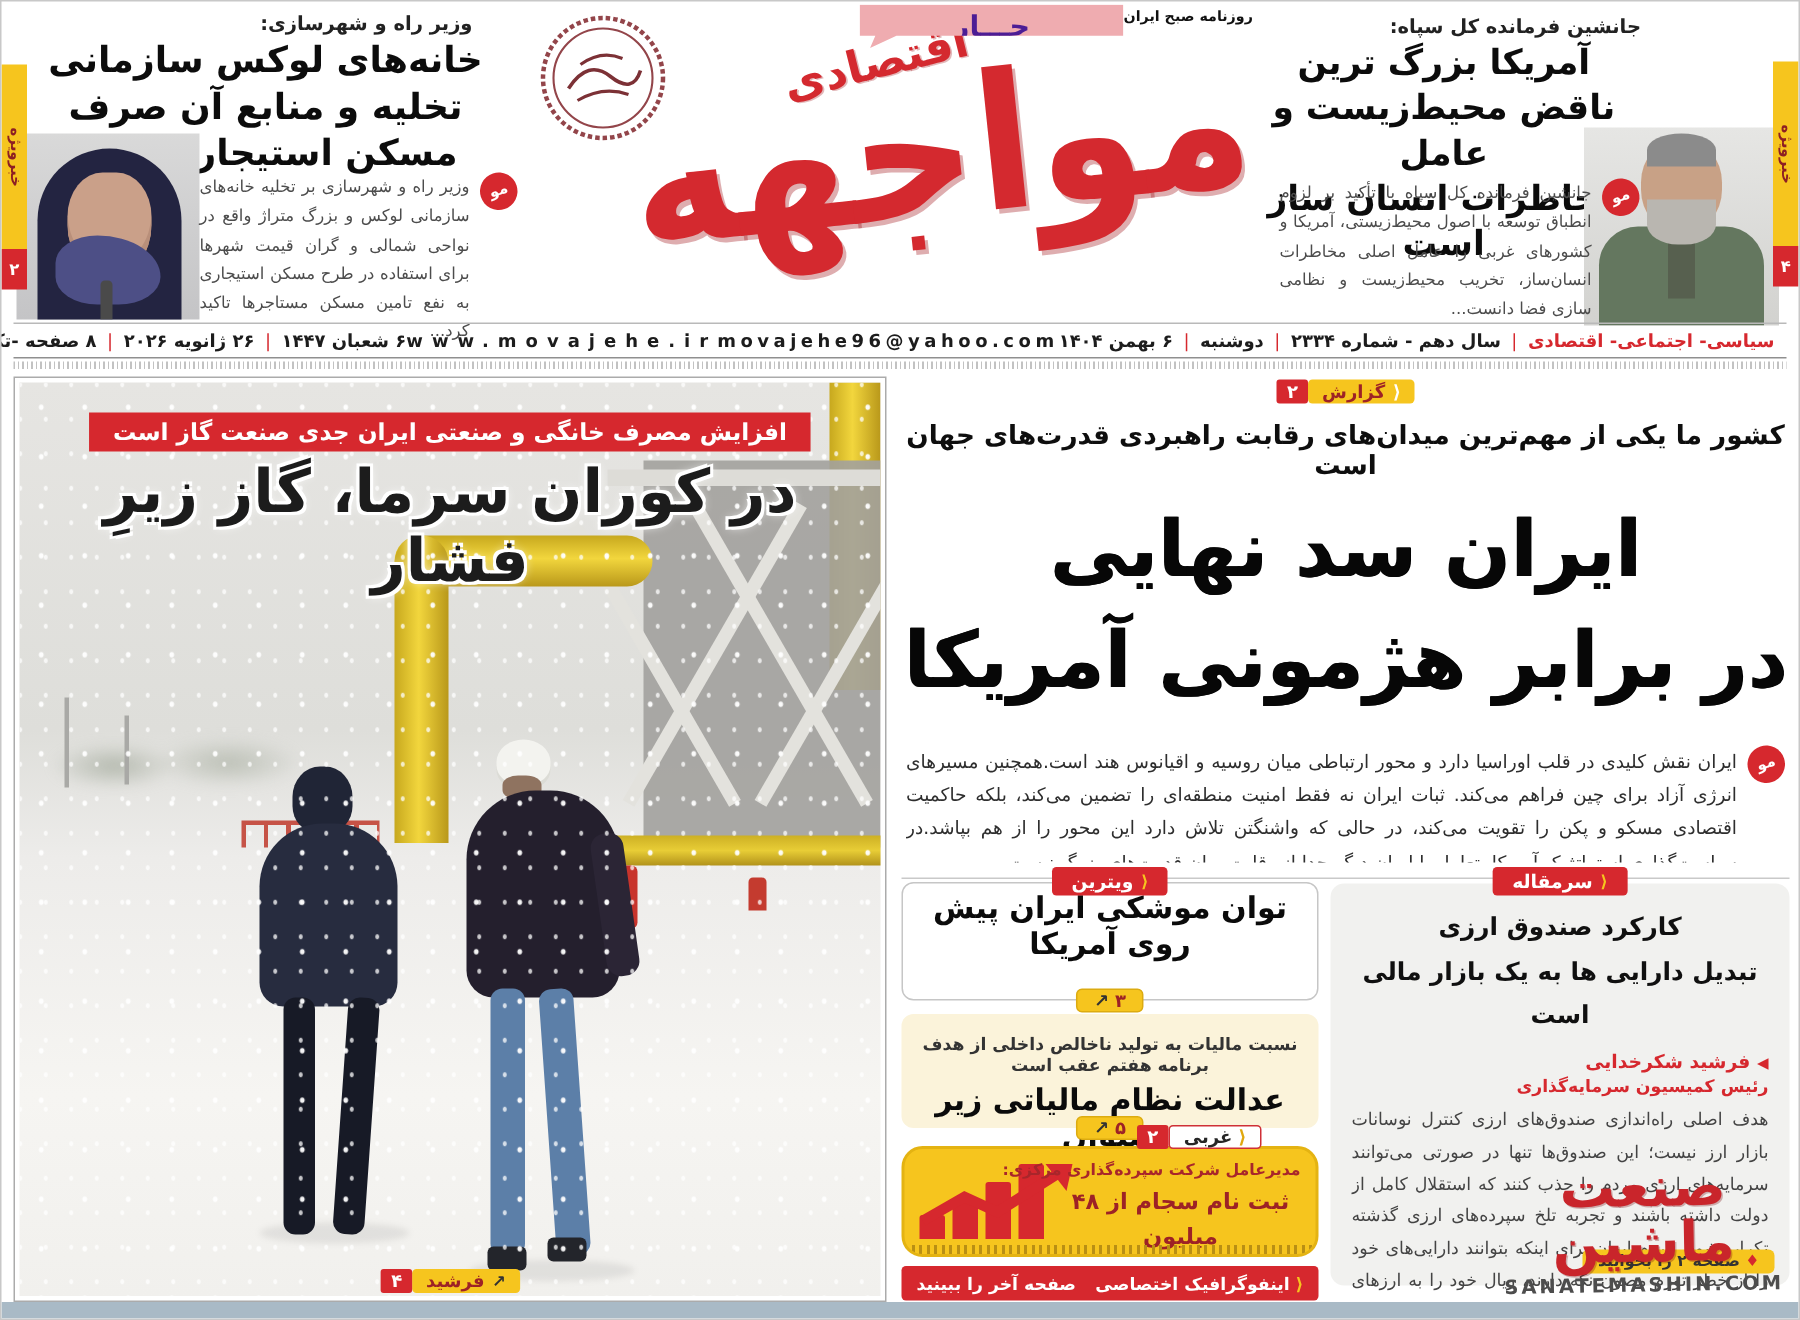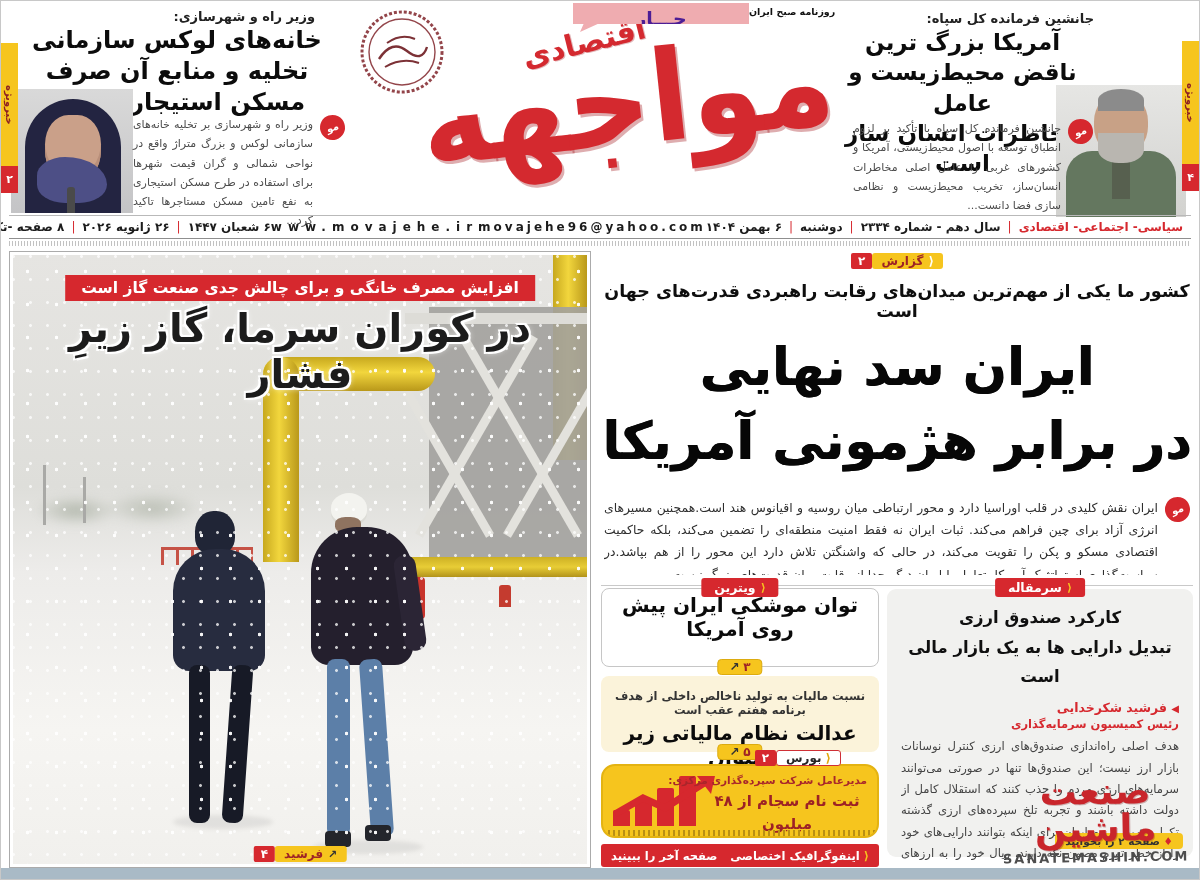--- a/index.html
+++ b/index.html
@@ -300,21 +300,21 @@
       <div class="fig1-leg" style="left:214px; transform:rotate(4deg)"></div>
       <div class="f-head fig2-helmet"></div>
       <div class="fig2-face"></div>
       <div class="fig2-body"></div>
       <div class="fig2-arm"></div>
       <div class="jean" style="left:314px"></div>
       <div class="jean" style="left:352px; transform:rotate(-4deg)"></div>
       <div class="boot" style="left:312px; top:576px"></div>
       <div class="boot" style="left:352px; top:570px"></div>
       <div class="snow"></div>
-      <div class="banner">افزایش مصرف خانگی و برای چالش جدی صنعت گاز است</div>
+      <div class="banner">افزایش مصرف خانگی و صنعتی ایران جدی صنعت گاز است</div>
       <div class="photo-headline">در کوران سرما، گاز زیرِ فشار</div>
       <div class="energy-tag">
         <span class="tag-yellow">
             <span class="arrow">↗</span>
             <span>فرشید</span>
           </span>
         <span class="pagebox">۴</span>
       </div>
     </div>
   </div>
@@ -356,21 +356,21 @@
       <div class="v-headline">عدالت نظام مالیاتی زیر سئوال</div>
     </div>
     <span class="sec-tag pagetag vpagetag2">
         <span>۵</span>
         <span class="arrow">↗</span>
       </span>
 
     <div class="bourse-tagrow">
       <span class="tag-white">
           <span class="chev">⟨</span>
-          <span>بورس</span>
+          <span>غربی</span>
         </span>
       <span class="pagebox">۲</span>
     </div>
     <div class="ybox">
       <div class="chart">
         <div class="bar" style="left:0; height:16px"></div>
         <div class="bar" style="left:22px; height:26px"></div>
         <div class="bar" style="left:44px; height:38px"></div>
         <div class="bar" style="left:66px; height:50px"></div>
         <svg width="104" height="52" style="position:absolute; inset:0">

